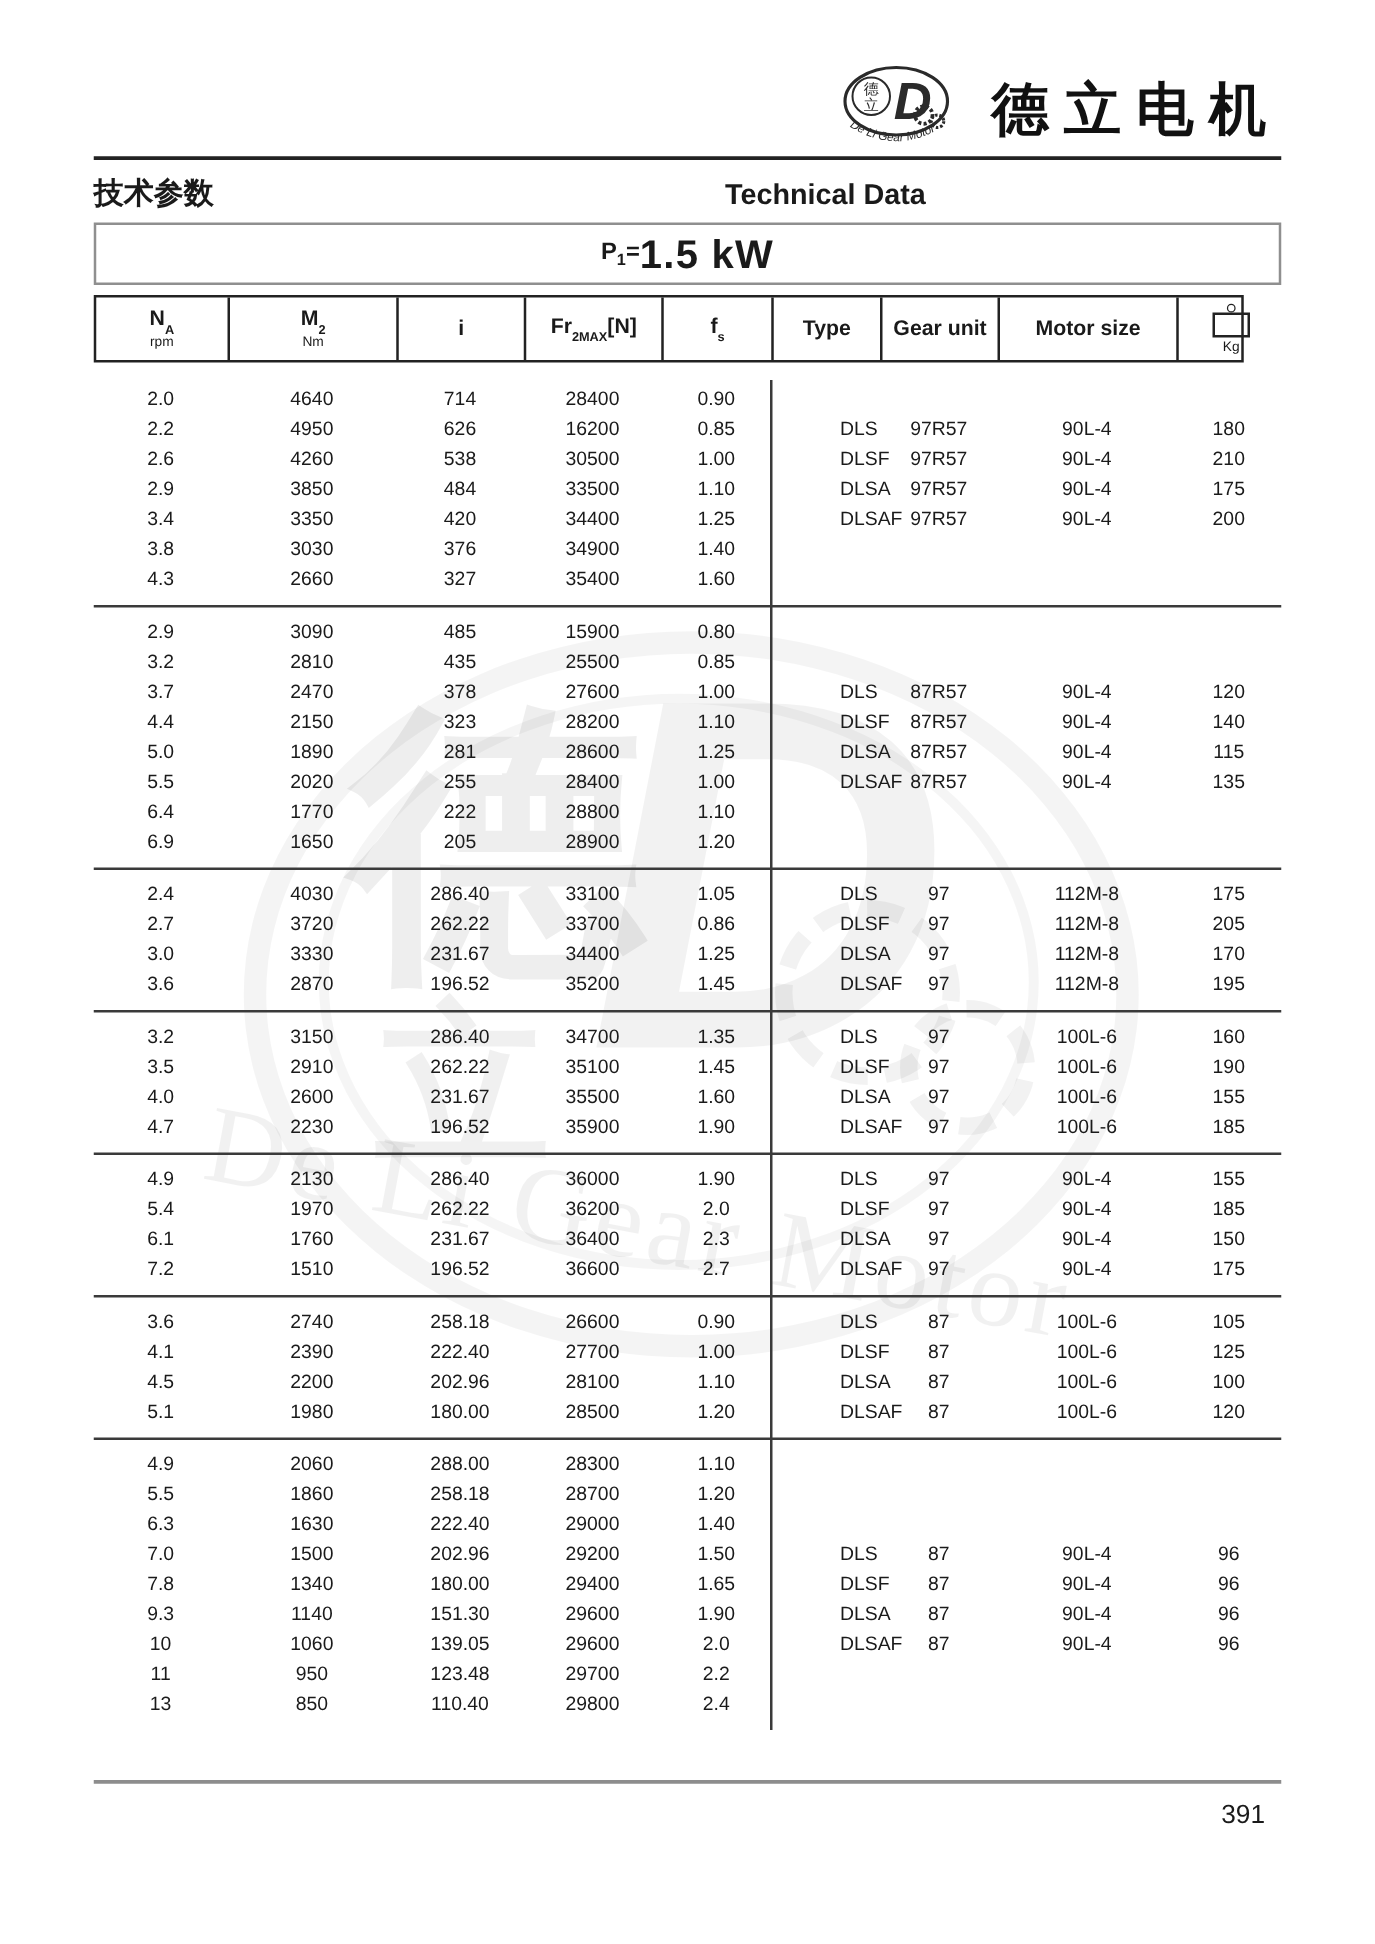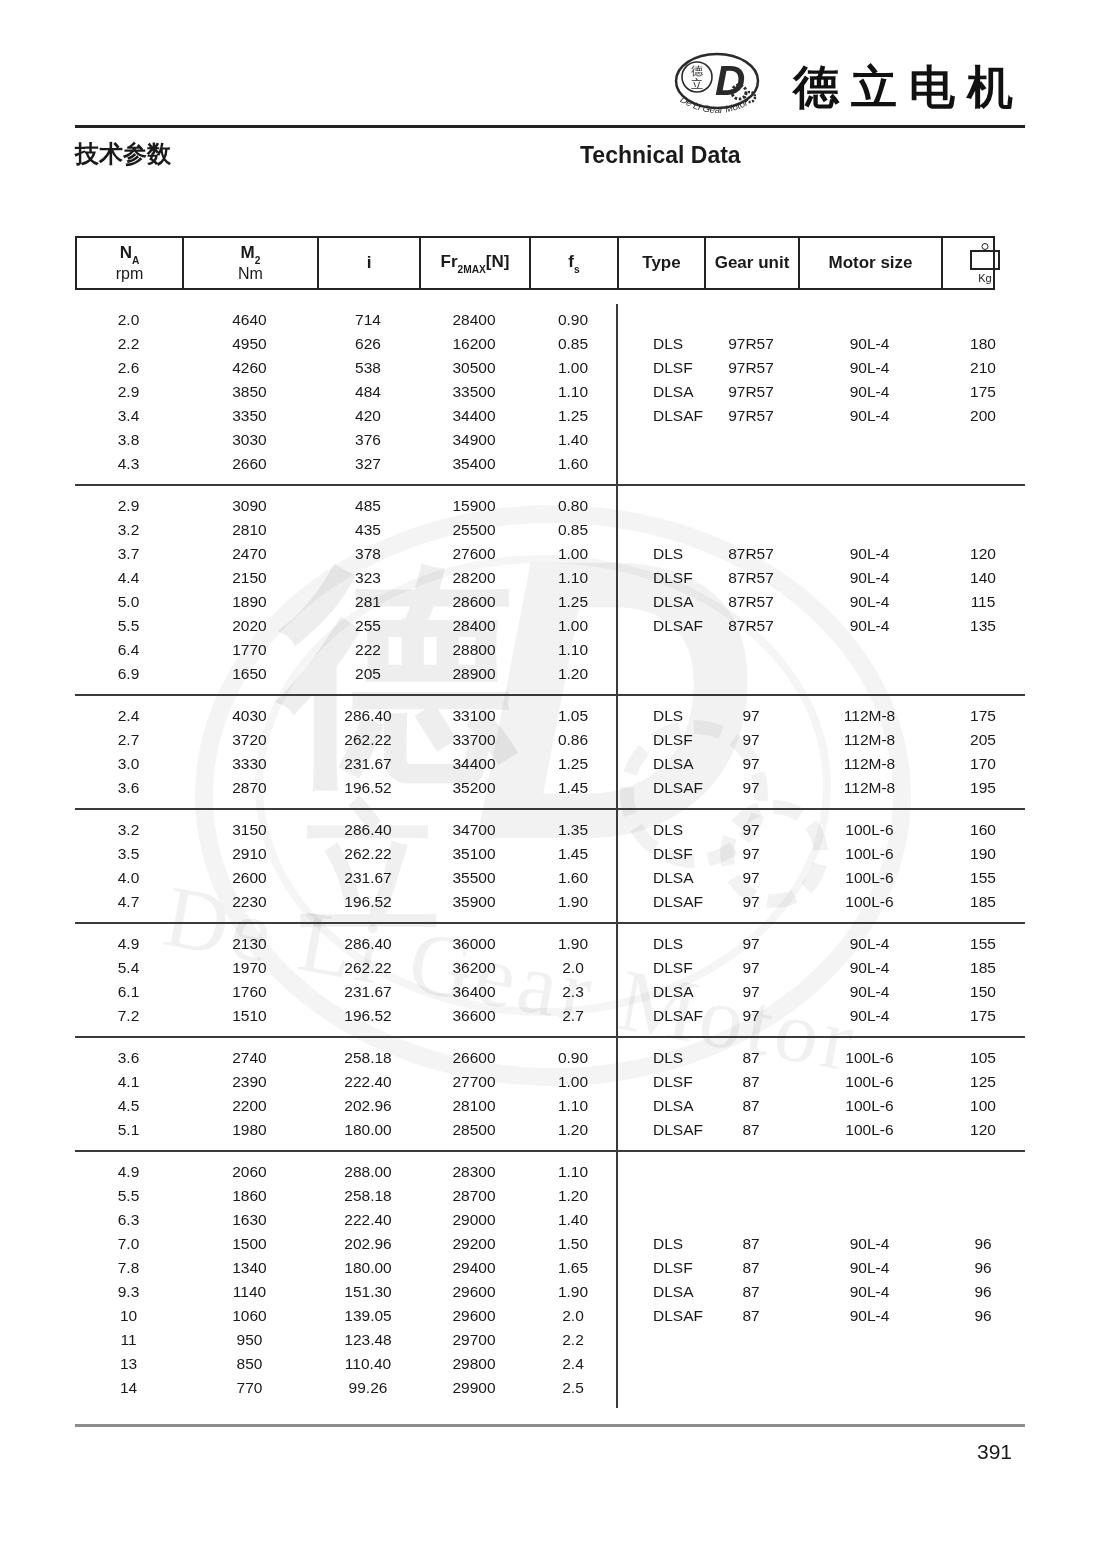--- a/index.html
+++ b/index.html
@@ -31,34 +31,34 @@
   .p1-prefix{font-size:19px;font-weight:bold;}
   .p1-prefix sub{font-size:13px;}
   .p1-value{font-size:32px;font-weight:bold;letter-spacing:1px;}
   
   .grid-cols{display:grid;grid-template-columns:107px 135px 102px 110px 88px 87px 94px 143px 84px;}
   .header-row{position:absolute;left:75px;top:236px;width:920px;height:54px;z-index:2;
               border:2px solid #222;box-sizing:border-box;background:transparent;}
   .hcell{border-right:2px solid #222;display:flex;flex-direction:column;align-items:center;justify-content:center;
          font-weight:bold;font-size:17px;line-height:1.15;}
   .hcell:last-child{border-right:none;}
-  .hcell .unit{font-weight:normal;font-size:16px;}
+  .hcell .unit{font-weight:normal;font-size:11px;}
   sub.hs{font-size:0.6em;position:relative;bottom:-0.2em;}
   .kg-icon{width:26px;height:16px;border:2px solid #222;position:relative;margin-bottom:2px;margin-top:8px;}
   .kg-icon::before{content:"";position:absolute;left:50%;top:-9px;transform:translateX(-50%);
                    width:5px;height:5px;border:1.5px solid #222;border-radius:50%;background:#fff;}
   .kg-label{font-weight:normal;font-size:11px;}
   
   .tbody{position:absolute;left:75px;top:300px;width:950px;z-index:1;}
   .vdivider{position:absolute;left:541px;top:4px;bottom:0;width:2px;background:#3a3a3a;}
   .block{padding:8px 0;border-bottom:2px solid #3a3a3a;}
   .block:last-child{border-bottom:none;}
   .row{height:24px;line-height:24px;font-size:15.5px;}
   .cell{text-align:center;white-space:nowrap;}
-  .cell.c5{text-align:left;padding-left:36px;box-sizing:border-box;}
+  .cell.c5{text-align:left;padding-left:55px;box-sizing:border-box;}
   
   .footer-rule{position:absolute;left:75px;top:1424px;width:950px;height:3px;background:#8d8d8d;z-index:2;}
   .page-number{position:absolute;left:62px;top:1440px;width:950px;text-align:right;font-size:21px;z-index:2;}
 </style>
 </head>
 <body>
 
 <div class="page">
 
   <div class="watermark">
@@ -86,20 +86,24 @@
         <textPath href="#logoArc" startOffset="6%">De Li Gear Motor</textPath>
       </text>
     </svg>
     <div class="brand-cn">德立电机</div>
   </div>
 
   <div class="top-rule"></div>
   <div class="sec-cn">技术参数</div>
   <div class="sec-en">Technical Data</div>
 
+  <div class="p1-box">
+    <span class="p1-prefix"><span>P</span><sub>1</sub><span>=</span></span>
+      <span class="p1-value">1.5 kW</span>
+  </div>
 
   <div class="header-row grid-cols">
     <div class="hcell">
       <div><span>N</span><sub class="hs">A</sub></div>
       <div class="unit">rpm</div>
     </div>
     <div class="hcell">
       <div><span>M</span><sub class="hs">2</sub></div>
       <div class="unit">Nm</div>
     </div>
@@ -575,30 +579,19 @@
           <div class="cell c0">13</div>
           <div class="cell c1">850</div>
           <div class="cell c2">110.40</div>
           <div class="cell c3">29800</div>
           <div class="cell c4">2.4</div>
           <div class="cell c5"></div>
           <div class="cell c6"></div>
           <div class="cell c7"></div>
           <div class="cell c8"></div>
         </div>
-        <div class="row grid-cols">
-          <div class="cell c0">14</div>
-          <div class="cell c1">770</div>
-          <div class="cell c2">99.26</div>
-          <div class="cell c3">29900</div>
-          <div class="cell c4">2.5</div>
-          <div class="cell c5"></div>
-          <div class="cell c6"></div>
-          <div class="cell c7"></div>
-          <div class="cell c8"></div>
-        </div>
       </div>
     </div>
 
   <div class="footer-rule"></div>
   <div class="page-number">391</div>
 
 </div>
 
 </body></html>

